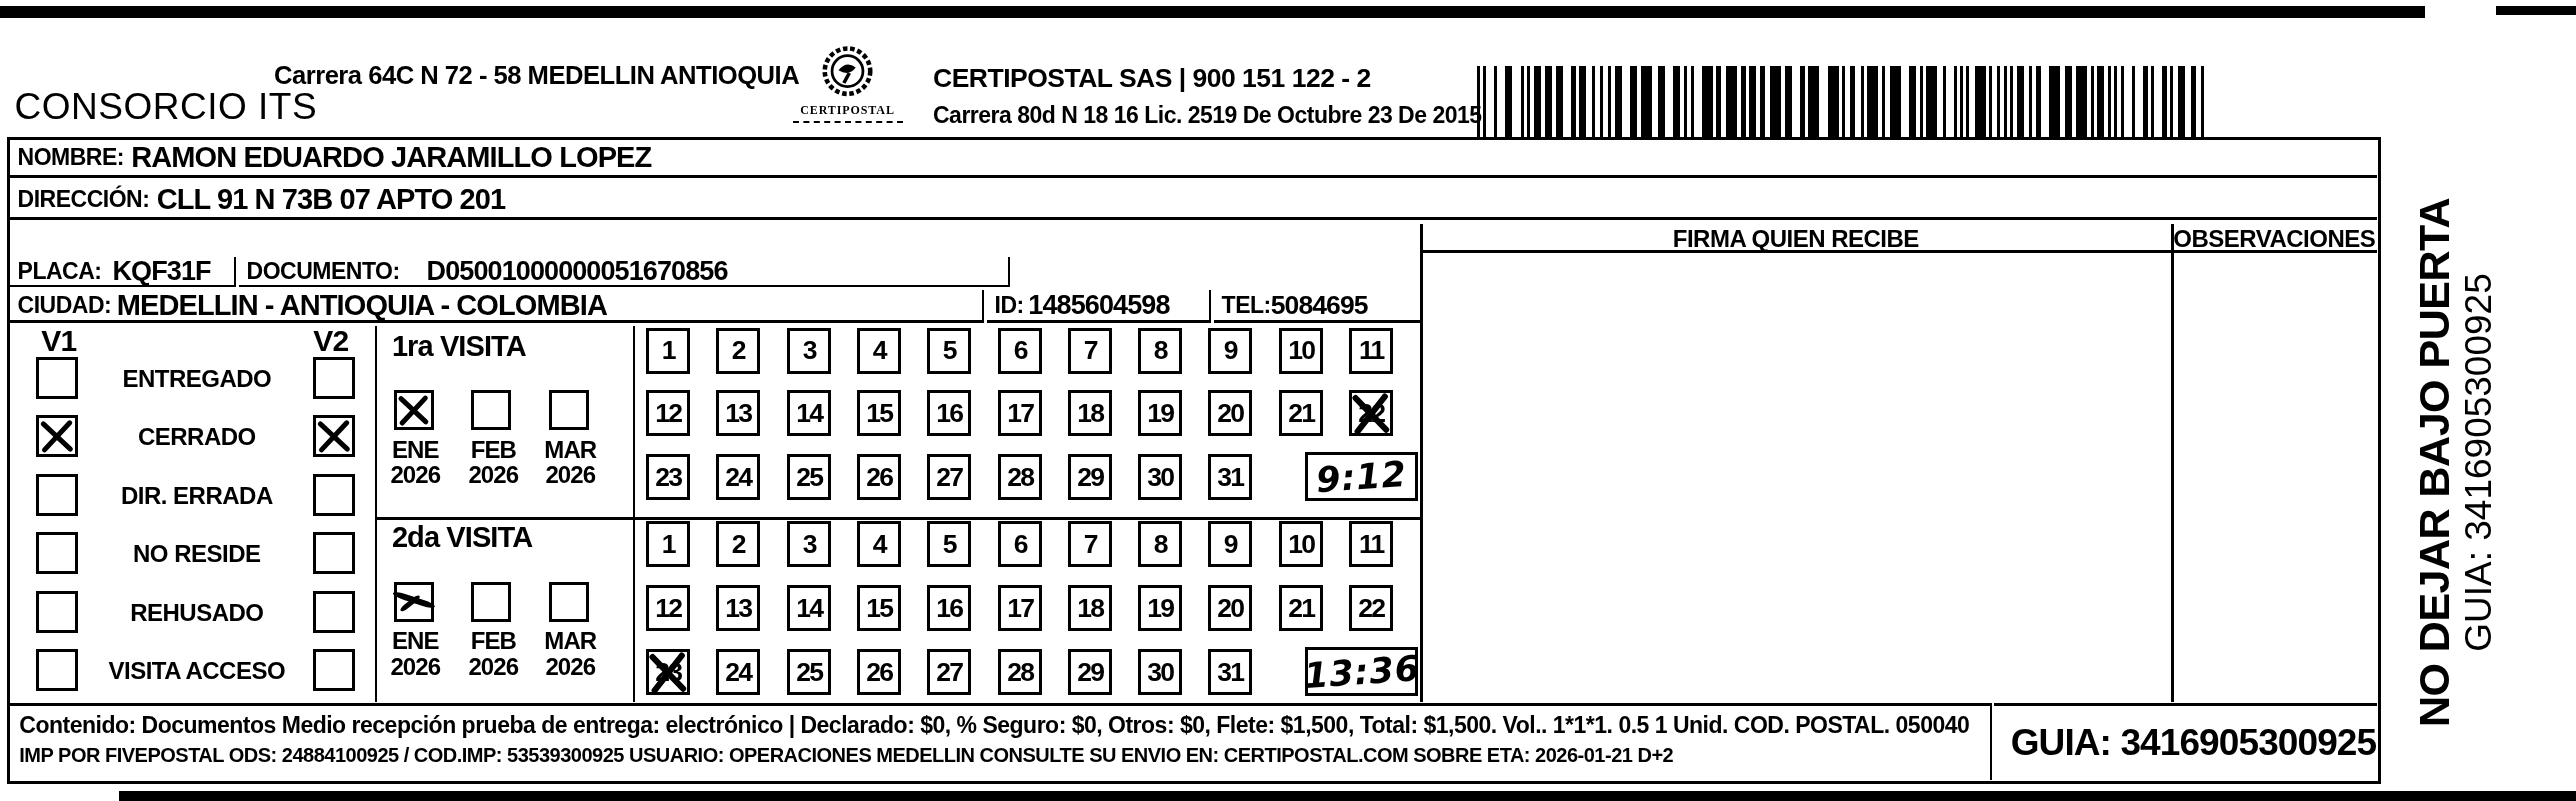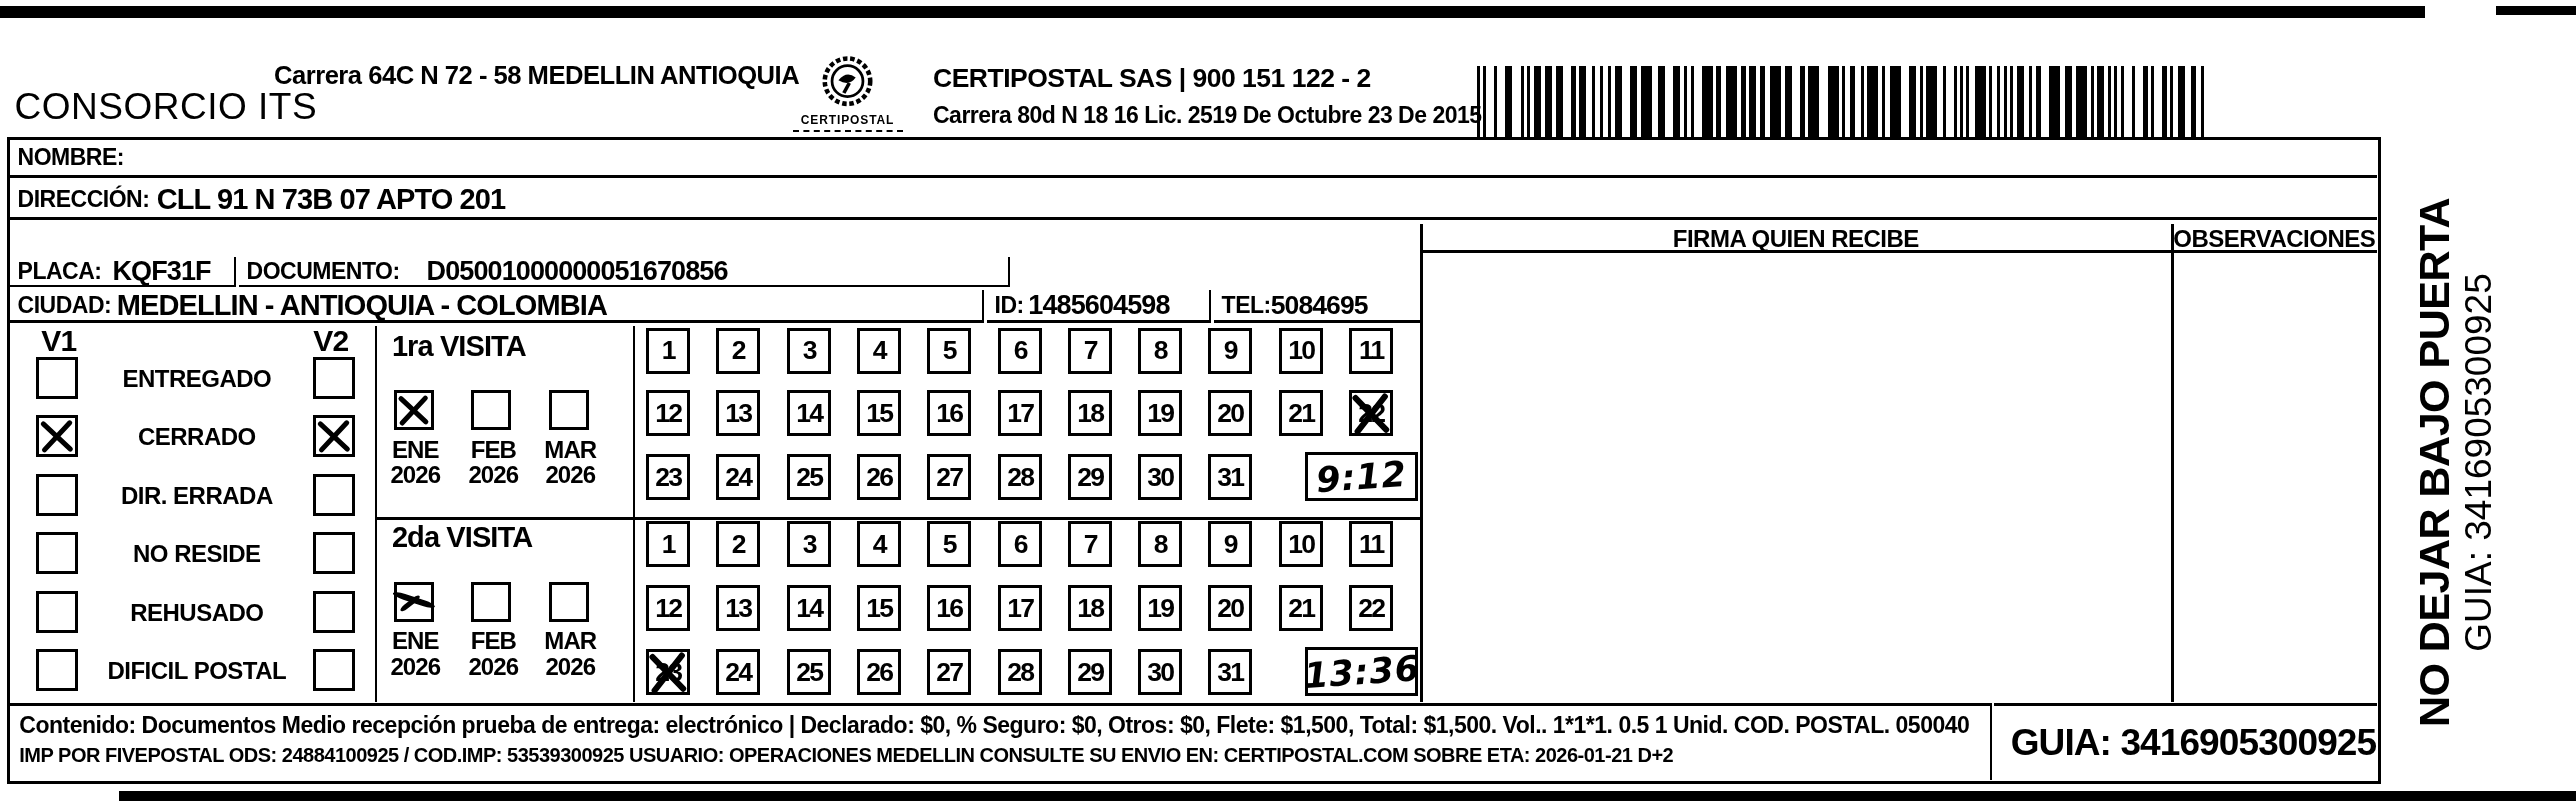--- a/index.html
+++ b/index.html
@@ -72,21 +72,21 @@
 <body>
 
 <div class="bar" style="left:0;top:5.5px;width:2425px;height:12px;"></div>
 <div class="bar" style="left:2496px;top:5.5px;width:80px;height:9px;"></div>
 
 <div class="abs company" style="left:14.6px;top:78px;margin-top:8px;">CONSORCIO ITS</div>
 <div class="abs hinfo" style="left:274px;top:58px;">
   <div>Carrera 64C N 72 - 58 MEDELLIN ANTIOQUIA</div>
 </div>
 
-<div class="abs" style="left:811px;top:53px;width:73px;">
+<div class="abs" style="left:811px;top:43px;width:73px;font-family:Liberation Serif, serif;">
   <svg width="73" height="60" viewBox="0 0 80 66" style="display:block;">
     <circle cx="40" cy="31" r="25" fill="none" stroke="#000" stroke-width="5" stroke-dasharray="5 3"></circle>
     <circle cx="40" cy="31" r="17" fill="none" stroke="#000" stroke-width="3"></circle>
     <path d="M30 30 q9 -11 19 -3 q-7 10 -19 3 Z" fill="#000"></path>
     <path d="M42 33 l-6 11" stroke="#000" stroke-width="4"></path>
   </svg>
   <div class="logo-cap" style="width:119px;margin-left:-23px;">CERTIPOSTAL</div>
   <div class="logo-tag" style="width:110px;margin:2.7px 0 0 -18px;"></div>
 </div>
 
@@ -165,20 +165,21 @@
     <div style="left:701px;width:7.3px;"></div>
     <div style="left:714px;width:4.6px;"></div>
     <div style="left:724px;width:2.7px;"></div>
   </div>
 
 <div class="form">
 
   <div class="cell" style="left:0;top:0;width:2367px;height:38px;border-bottom:3.7px solid #000;">
     <div class="rowline">
       <span class="lbl">NOMBRE:</span>
+      <span class="val" style="margin-left:7.3px;">RAMON EDUARDO JARAMILLO LOPEZ</span>
     </div>
   </div>
 
   <div class="cell" style="left:0;top:42px;width:2367px;height:38px;border-bottom:3.7px solid #000;">
     <div class="rowline">
       <span class="lbl">DIRECCIÓN:</span>
       <span class="val" style="margin-left:7.3px;">CLL 91 N 73B 07 APTO 201</span>
     </div>
   </div>
 
@@ -250,21 +251,21 @@
           <div class="st-label" style="top:8.2px;">NO RESIDE</div>
           <div class="cb " style="left:303px;top:0;"></div>
         </div>
         <div class="abs" style="left:0;top:265px;width:367px;height:42px;">
           <div class="cb " style="left:25.6px;top:0;"></div>
           <div class="st-label" style="top:8.2px;">REHUSADO</div>
           <div class="cb " style="left:303px;top:0;"></div>
         </div>
         <div class="abs" style="left:0;top:323px;width:367px;height:42px;">
           <div class="cb " style="left:25.6px;top:0;"></div>
-          <div class="st-label" style="top:8.2px;">DIFICIL POSTAL</div>
+          <div class="st-label" style="top:8.2px;">VISITA ACCESO</div>
           <div class="cb " style="left:303px;top:0;"></div>
         </div>
       </div>
   </div>
 
   <div class="cell" id="visit-months" style="left:367px;top:186px;width:258px;height:376px;border-right:2.7px solid #000;">
       <div class="visit-title" style="top:3.7px;">1ra VISITA</div>
       <div class="cb-sm xmark" style="left:16.4px;top:64px;"></div>
       <div class="mlabel" style="left:9px;top:110px;">ENE</div>
       <div class="mlabel" style="left:9px;top:135px;">2026</div>

